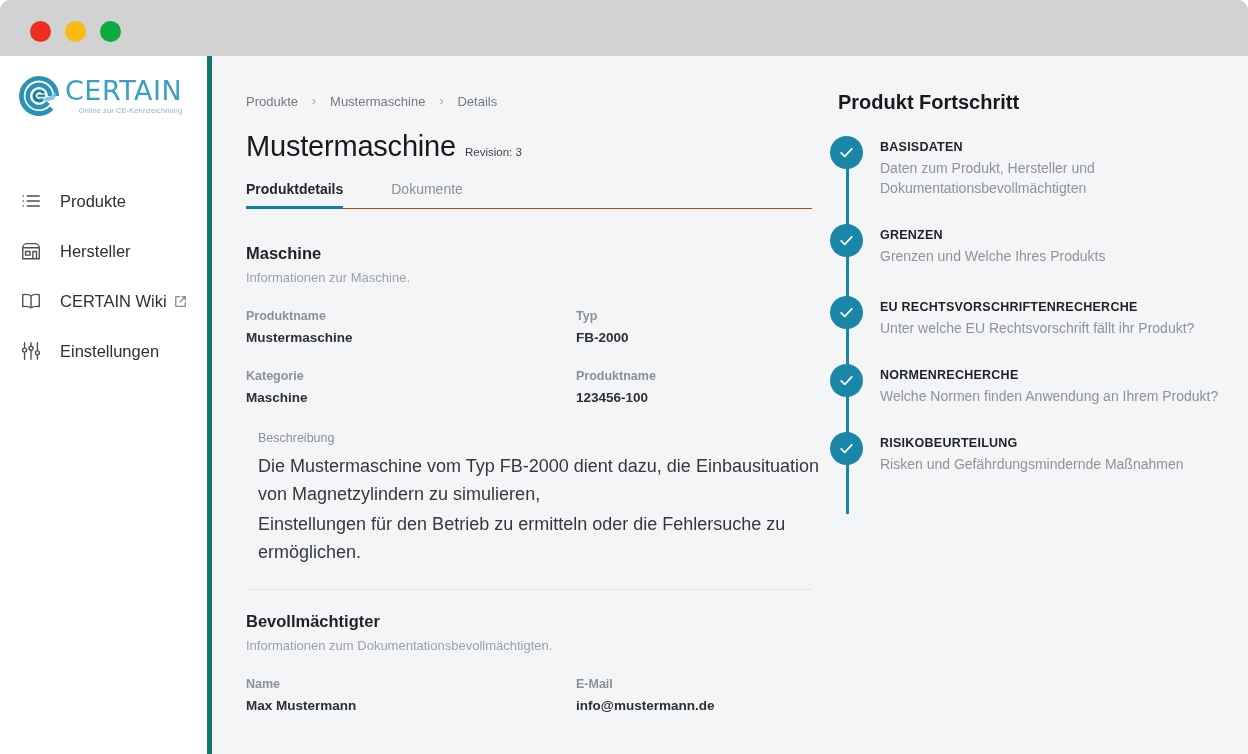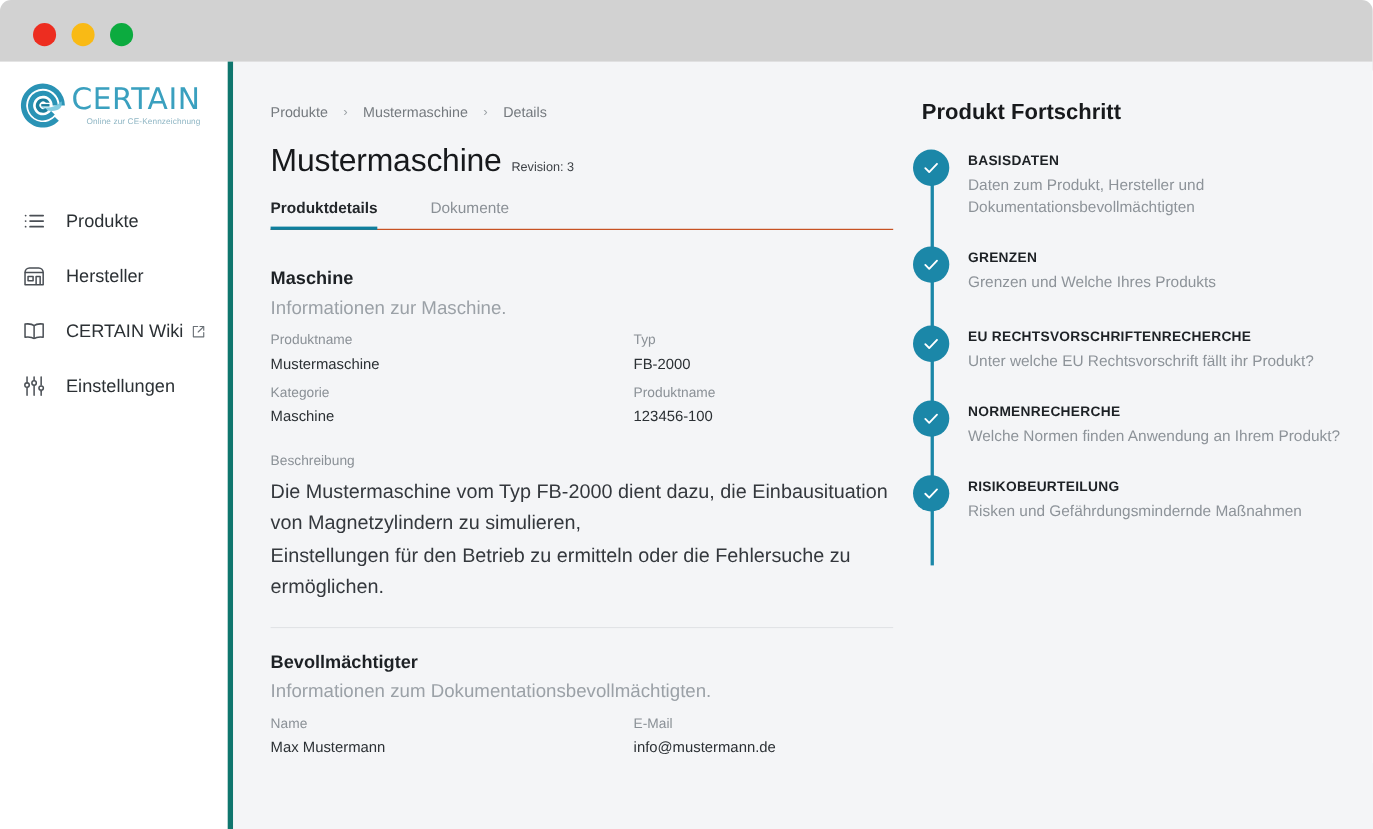--- a/index.html
+++ b/index.html
@@ -136,36 +136,36 @@
     content: ""; position: absolute;
     left: 0; right: 0; bottom: -1px; height: 3px;
     background: #0f7f9e;
   }
 
   .section { margin-top: 35px; width: 566px; }
   .section-title {
     font-size: 16.5px; font-weight: bold; color: #1d2125;
   }
   .section-sub {
-    font-size: 17px; color: #9ba1a7; margin-top: 7px;
+    font-size: 13px; color: #9ba1a7; margin-top: 7px;
   }
 
   .field-grid {
-    display: flex; margin-top: 12px;
+    display: flex; margin-top: 24px; font-weight: bold;
   }
   .field { width: 330px; }
   .field.right { width: 236px; }
   .field-label {
     font-size: 12.5px; color: #8b9197;
   }
   .field-value {
     font-size: 13.5px; color: #2b3034; margin-top: 7px;
   }
 
-  .desc-block { margin-top: 26px; width: 566px; }
+  .desc-block { margin-top: 26px; width: 566px; margin-left: 12px; }
   .desc-text {
     font-size: 18px; color: #34383d;
     margin-top: 8px; line-height: 1.55;
   }
   .divider {
     height: 1px; background: #e1e3e6;
     margin-top: 22px; width: 566px;
   }
 
   

